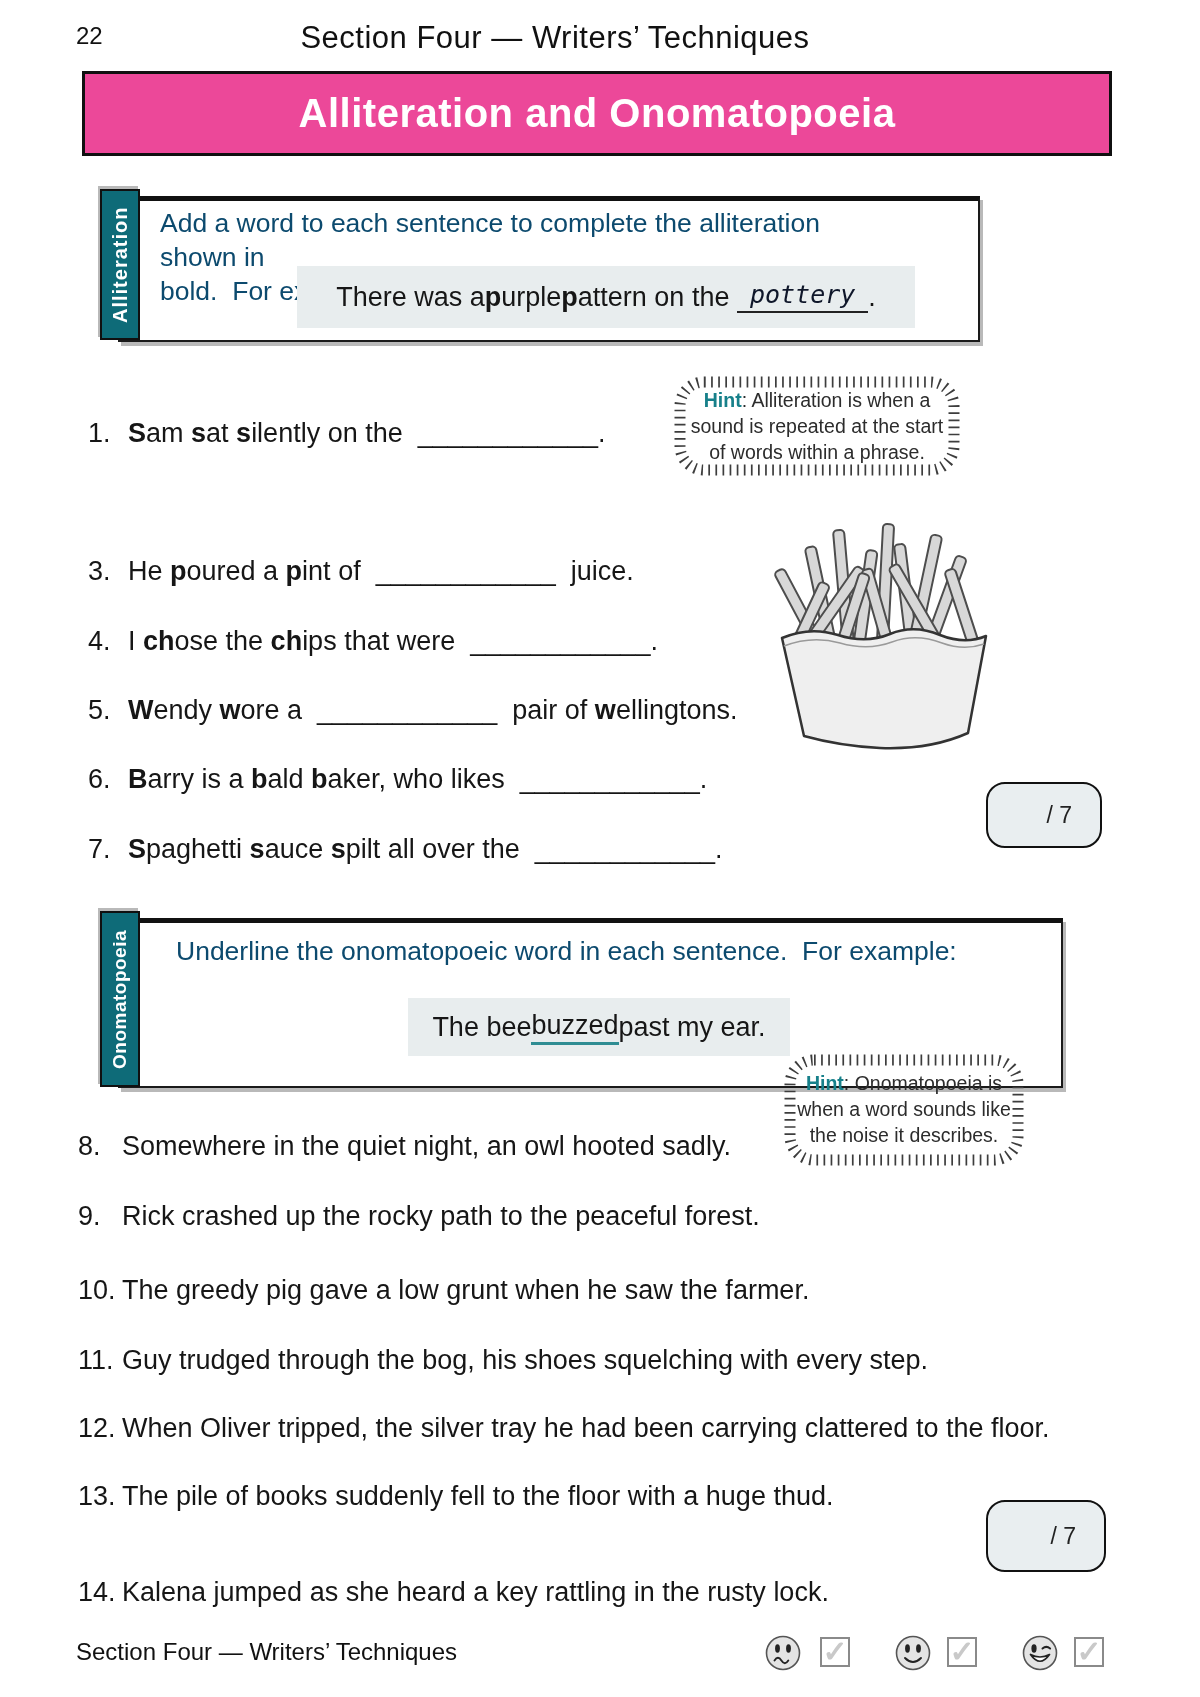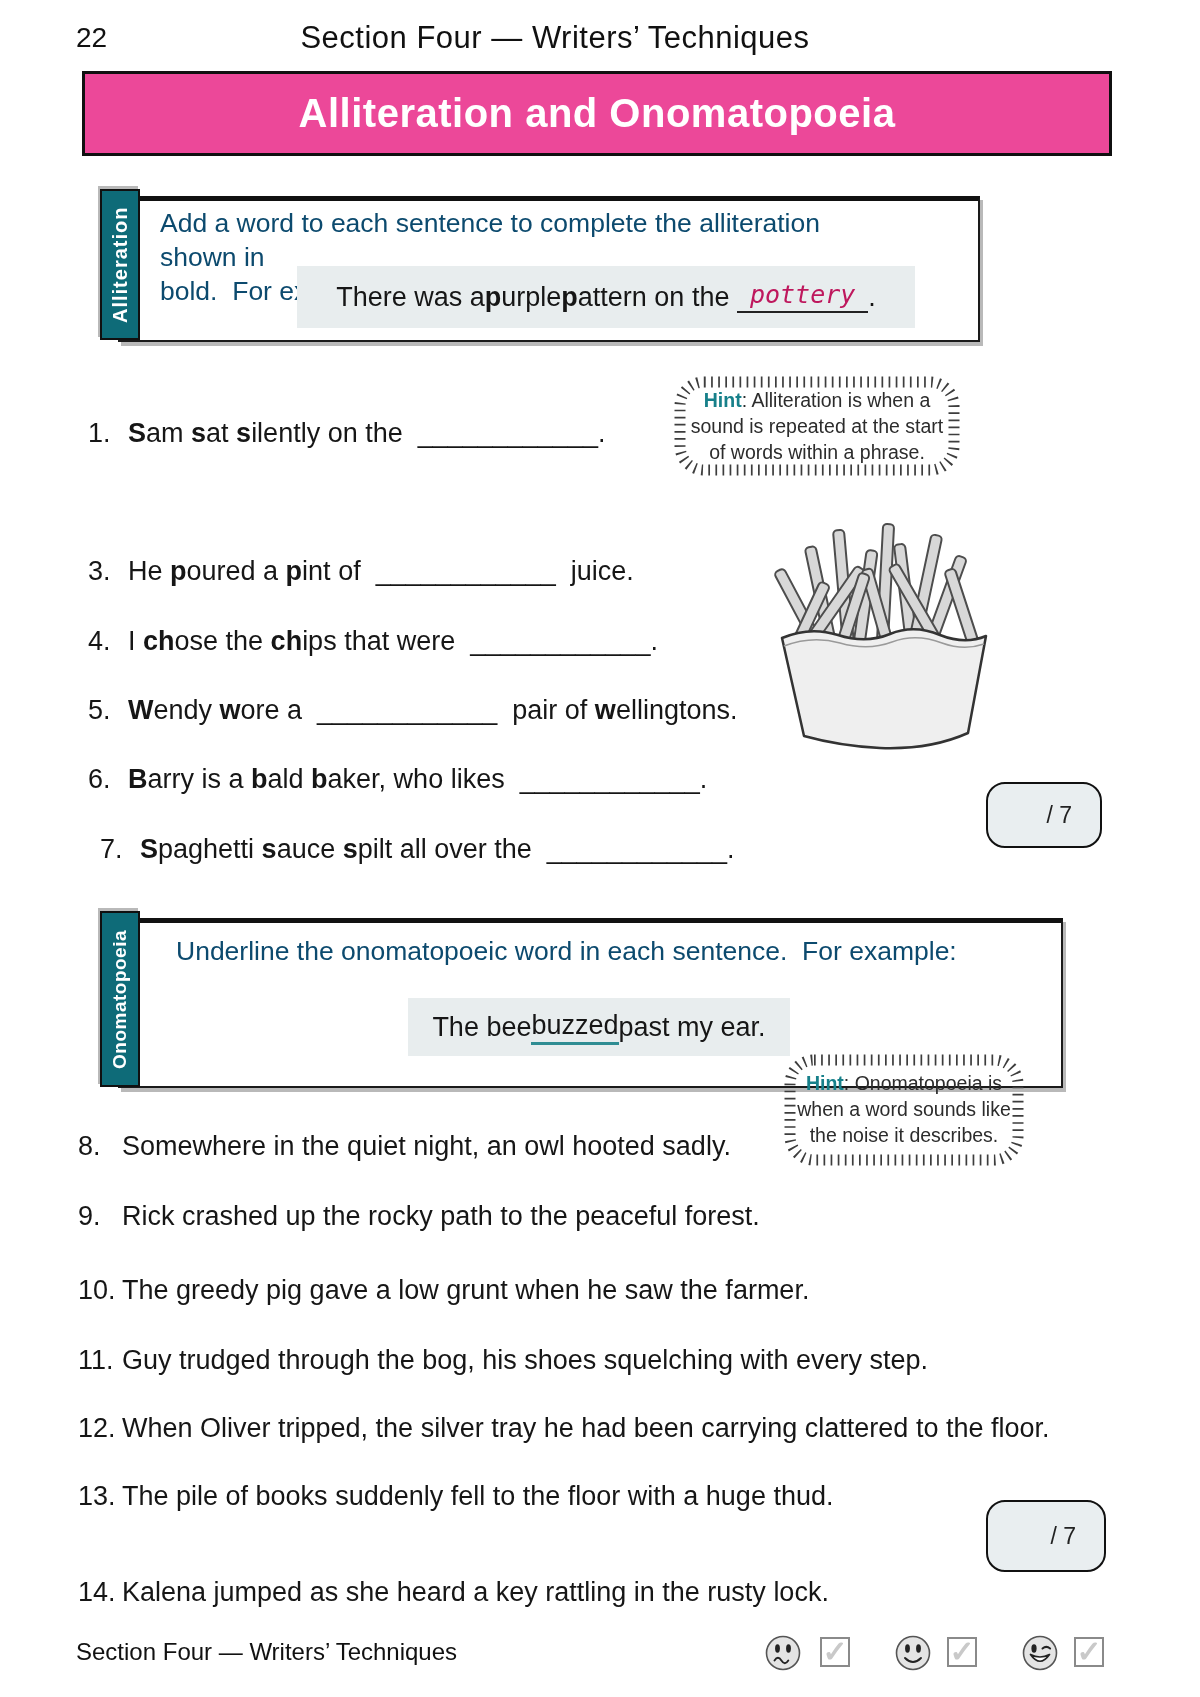--- a/index.html
+++ b/index.html
@@ -1,39 +1,39 @@
 <!DOCTYPE html>
 <html><head>
 <meta charset="utf-8">
 <style>
   html,body{margin:0;padding:0;background:#ffffff;}
   .page{position:relative;width:1200px;height:1697px;background:#ffffff;
         font-family:"Liberation Sans",sans-serif;color:#1d1d1f;overflow:hidden;}
   .abs{position:absolute;}
 
-  .page-num{font-size:28px;color:#111;}
+  .page-num{font-size:24px;color:#111;}
   .header-title{font-size:31px;color:#111;text-align:center;letter-spacing:0.5px;}
 
   .banner{background:#ec4899;border:3px solid #101010;display:flex;align-items:center;justify-content:center;}
   .banner-title{color:#ffffff;font-weight:bold;font-size:40px;letter-spacing:0.5px;}
 
   .section-box{background:#ffffff;border:2px solid #1a1a1a;border-top:5px solid #111;
                box-shadow:3px 4px 0 #b9b9b9;}
   .side-tab{background:#0e6b78;border:2px solid #101010;box-shadow:2px 3px 0 #b9b9b9;z-index:3;
             display:flex;align-items:center;justify-content:center;
             writing-mode:vertical-rl;transform:rotate(180deg);
             color:#fff;font-weight:bold;}
   .tab1{font-size:20px;letter-spacing:1px;}
   .tab2{font-size:19px;letter-spacing:0.5px;}
 
   .instruction{font-size:26.5px;line-height:34px;color:#0c4a6e;}
   .example-box{background:#e8edee;display:flex;align-items:center;justify-content:center;
                font-size:27px;color:#161616;white-space:nowrap;}
   .ans-underline{display:inline-block;border-bottom:2.5px solid #222;padding:0 13px 3px 13px;line-height:1;}
-  .ans-word{color:#be185d;font-style:italic;font-family:"DejaVu Sans Mono",monospace;font-size:25px;}
+  .ans-word{color:#0f172a;font-style:italic;font-family:"DejaVu Sans Mono",monospace;font-size:25px;}
   .onom-underline{border-bottom:3px solid #2f8d93;padding-bottom:1px;}
 
   .qrow{white-space:nowrap;font-size:27px;color:#161616;}
   .qnum{display:inline-block;}
   .qn1{width:40px;}
   .qn2{width:44px;}
   .qtext b{font-weight:bold;}
 
   .hint-box{z-index:2;}
   .hint-border{position:absolute;left:0;top:0;}
@@ -75,21 +75,21 @@
   </div>
   <div class="abs qrow" style="left:88px;top:626px;width:900px;">
     <span class="qnum qn1">4.</span><span class="qtext">I <b>ch</b>ose the <b>ch</b>ips that were &nbsp;____________.</span>
   </div>
   <div class="abs qrow" style="left:88px;top:695px;width:900px;">
     <span class="qnum qn1">5.</span><span class="qtext"><b>W</b>endy <b>w</b>ore a &nbsp;____________ &nbsp;pair of <b>w</b>ellingtons.</span>
   </div>
   <div class="abs qrow" style="left:88px;top:764px;width:900px;">
     <span class="qnum qn1">6.</span><span class="qtext"><b>B</b>arry is a <b>b</b>ald <b>b</b>aker, who likes &nbsp;____________.</span>
   </div>
-  <div class="abs qrow" style="left:100px;top:834px;width:900px;">
+  <div class="abs qrow" style="left:88px;top:834px;width:900px;">
     <span class="qnum qn1">7.</span><span class="qtext"><b>S</b>paghetti <b>s</b>auce <b>s</b>pilt all over the &nbsp;____________.</span>
   </div>
 
   <div class="abs hint-box" style="left:668px;top:370px;width:298px;height:112px;">
     <svg class="hint-border" width="298" height="112">
       <rect x="12" y="12" width="274" height="88" rx="24" fill="none" stroke="#3d3d3d" stroke-width="11" stroke-dasharray="1.7 5.4"></rect>
     </svg>
     <div class="hint-text" style="top:17px;"><span class="hint-label">Hint</span>: Alliteration is when a<br>sound is repeated at the start<br>of words within a phrase.</div>
   </div>
 

